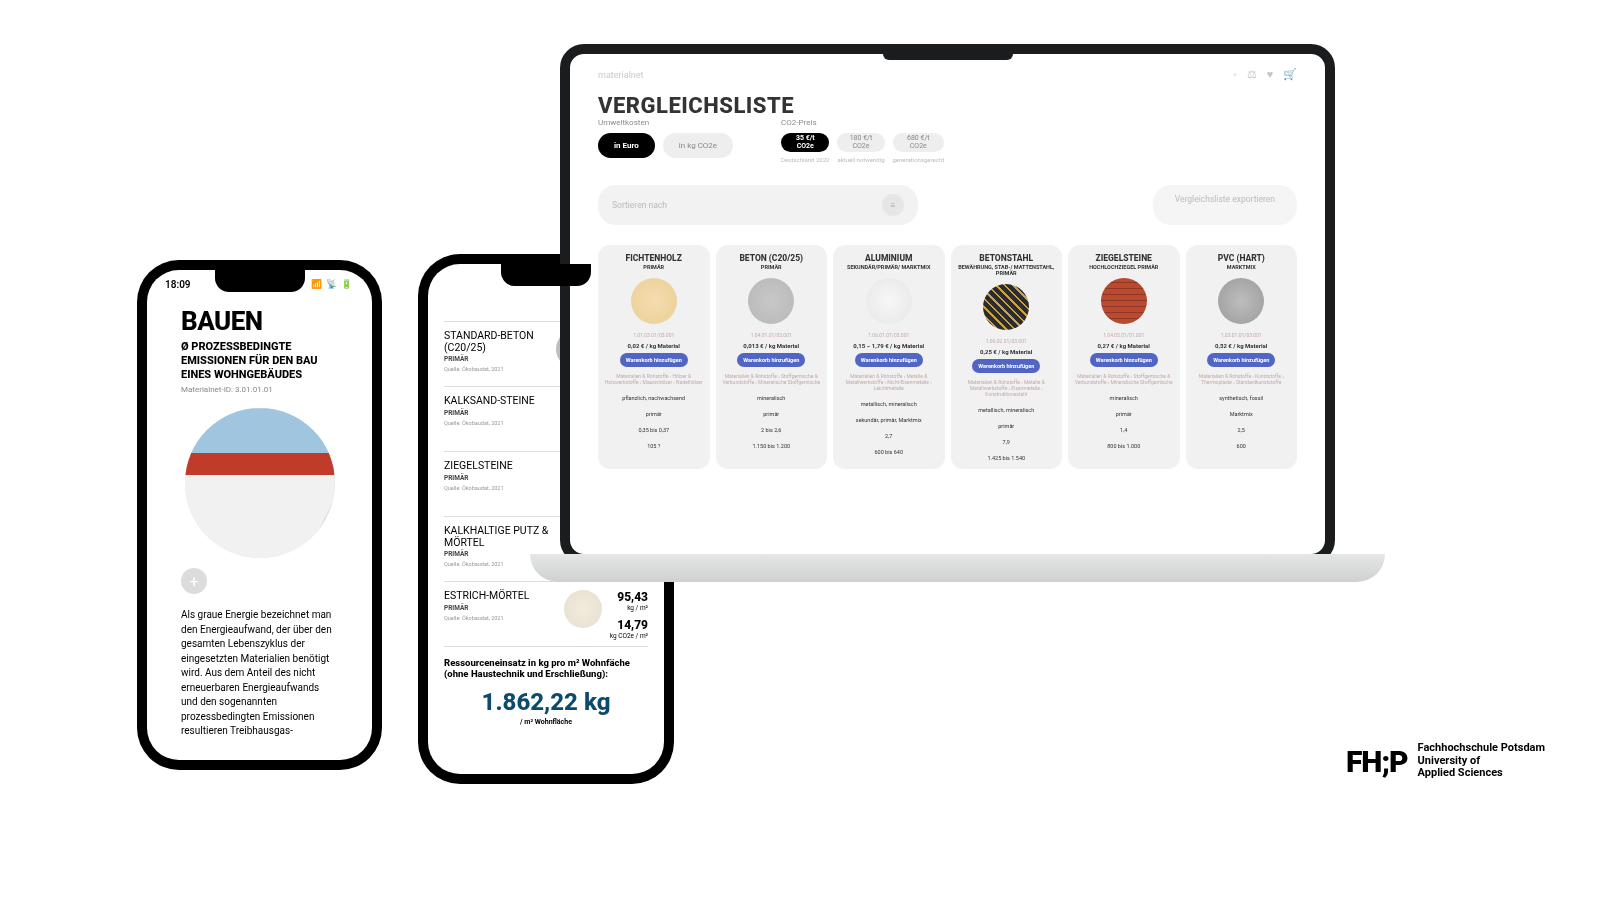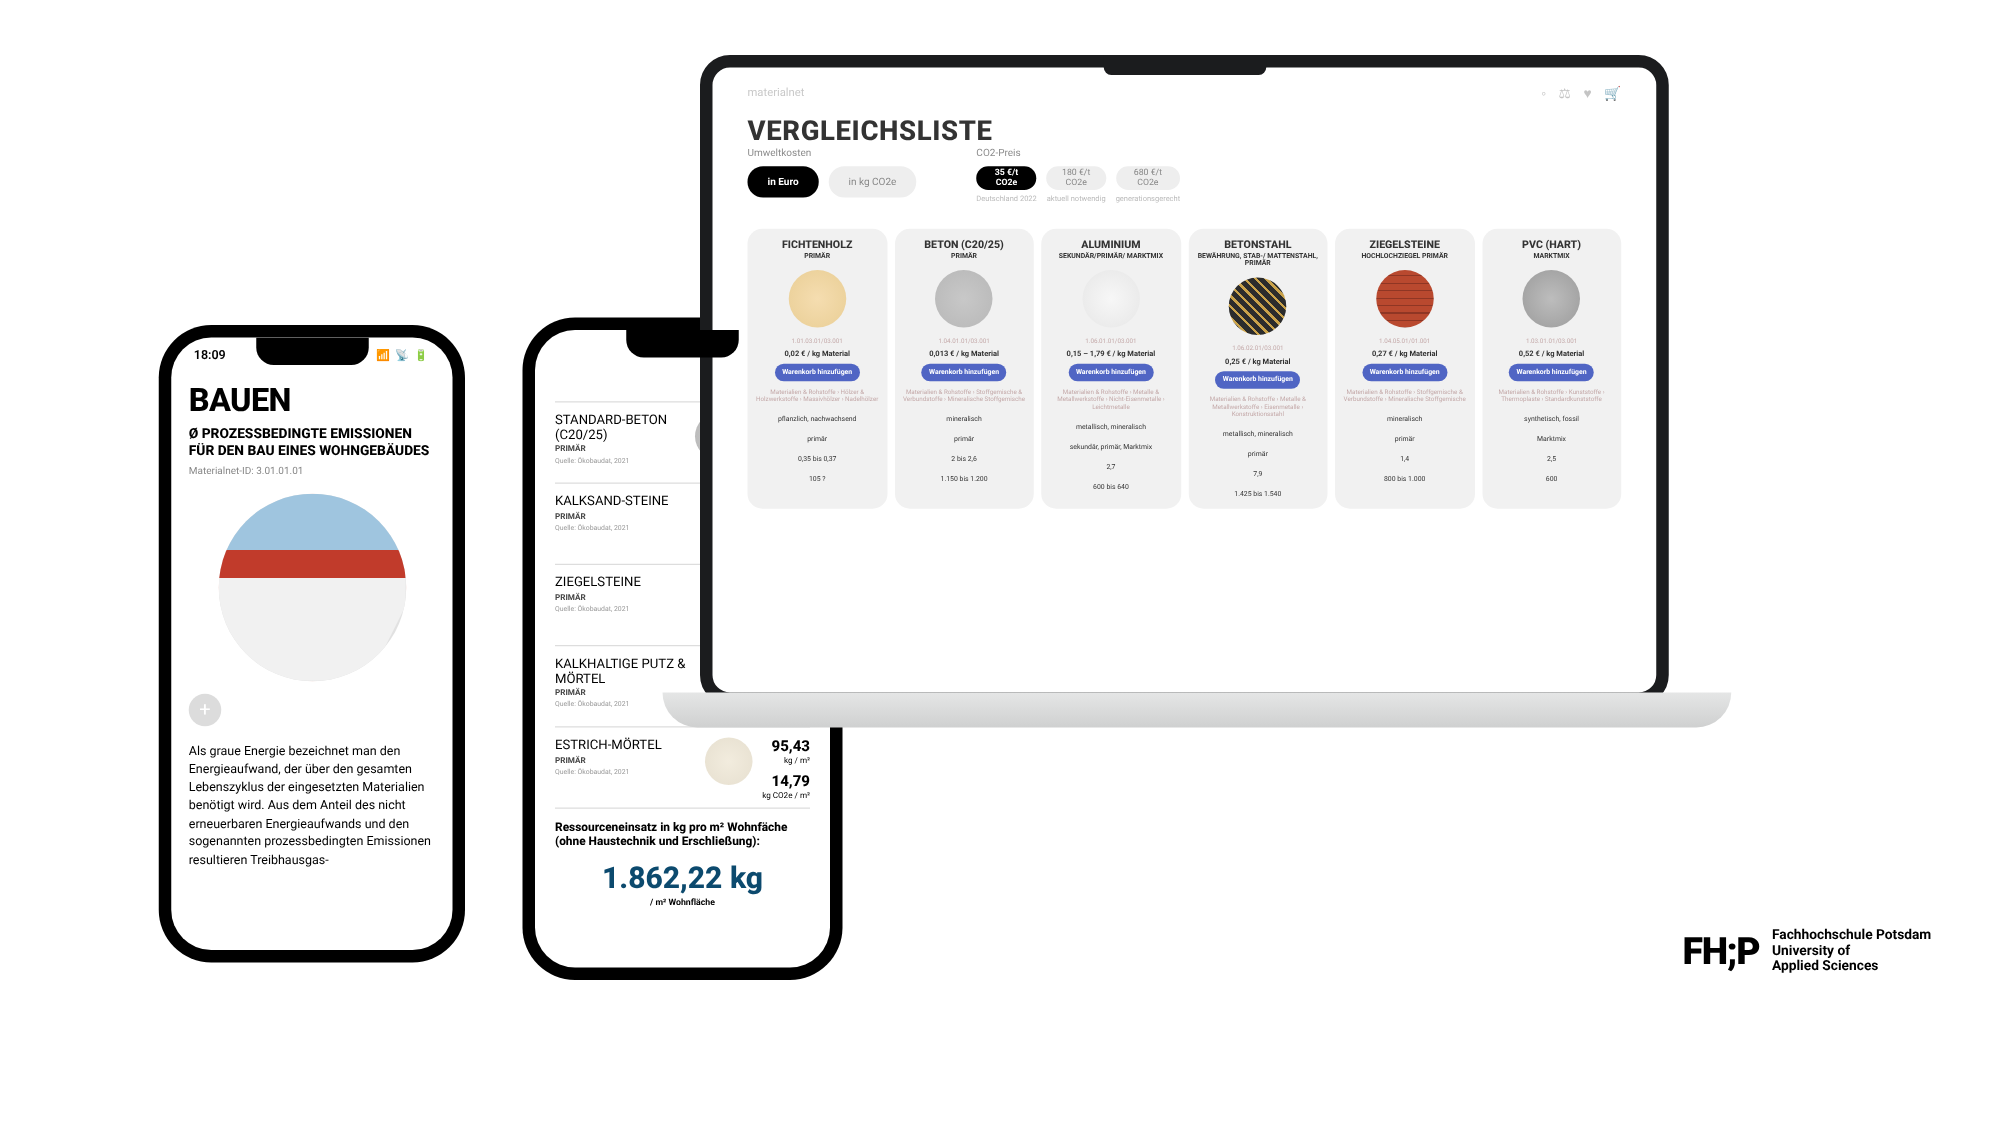--- a/index.html
+++ b/index.html
@@ -2,24 +2,24 @@
 <html><head>
 <meta charset="utf-8">
 <style>
   * { margin: 0; padding: 0; box-sizing: border-box; font-family: -apple-system, BlinkMacSystemFont, "Segoe UI", Roboto, sans-serif; }
   body { width: 1600px; height: 900px; background: #fff; position: relative; overflow: hidden; }
 
   
   .phone { position: absolute; width: 245px; height: 510px; border-radius: 42px; background: #000; padding: 10px; }
   .phone-screen { width: 100%; height: 100%; background: #fff; border-radius: 32px; overflow: hidden; position: relative; }
   .notch { position:absolute; top:0; left:50%; transform:translateX(-50%); width:90px; height:22px; background:#000; border-radius:0 0 14px 14px; z-index:10;}
-  .phone1 { top: 260px; left: 127px; }
+  .phone1 { top: 260px; left: 137px; }
   .statusbar { display:flex; justify-content:space-between; align-items:center; padding:6px 18px 0; height:22px; font-size:10px; font-weight:600;}
   .sb-icons{font-size:9px; letter-spacing:1px;}
-  .p1-body { padding: 14px 14px 0; font-size: 10px; }
+  .p1-body { padding: 14px 34px 0; font-size: 10px; }
   .p1-title { font-size: 26px; font-weight: 800; letter-spacing: -0.5px; }
   .p1-sub  { font-size: 11px; font-weight: 800; line-height: 1.25; margin-top: 4px; }
   .p1-id   { font-size: 8px; color:#888; margin-top:4px; }
   .p1-img  { width: 150px; height:150px; border-radius:50%; margin:14px auto 10px; display:block;
              background: radial-gradient(circle at 60% 30%, #e9e9e9, #dcdcdc),
                          linear-gradient(#d84b2e, #c63f28);
              background-size: 100% 100%; position:relative;overflow:hidden;}
   .p1-img::before{content:"";position:absolute;inset:0;background:
     linear-gradient(180deg, #9fc5df 0 30%, #c13b2b 30% 45%, #f1f1f1 45% 100%);
     clip-path: polygon(0 0,100% 0,100% 60%,80% 100%,0 100%);}
@@ -224,20 +224,27 @@
                   <div class="subpill">aktuell notwendig</div>
             </div>
             <div>
               <div class="pill sm ">680 €/t<br>CO2e</div>
                   <div class="subpill">generationsgerecht</div>
             </div>
           </div>
       </div>
     </div>
 
+    <div class="sortrow">
+      <div class="sortbox">
+        <span>Sortieren nach</span>
+        <span class="filtcirc">≡</span>
+      </div>
+      <div class="export">Vergleichsliste exportieren</div>
+    </div>
 
     <div class="cards" id="cards">
         <div class="card">
     <div class="c-name">FICHTENHOLZ</div>
     <div class="c-sub">PRIMÄR</div>
     <div class="c-circ sw-wood"></div>
     <div class="c-id">1.01.03.01/03.001</div>
     <div class="c-price">0,02 € / kg Material</div>
     <div class="c-btn">Warenkorb hinzufügen</div>
     <div class="c-cat">Materialien &amp; Rohstoffe › Hölzer &amp; Holzwerkstoffe › Massivhölzer › Nadelhölzer</div>

